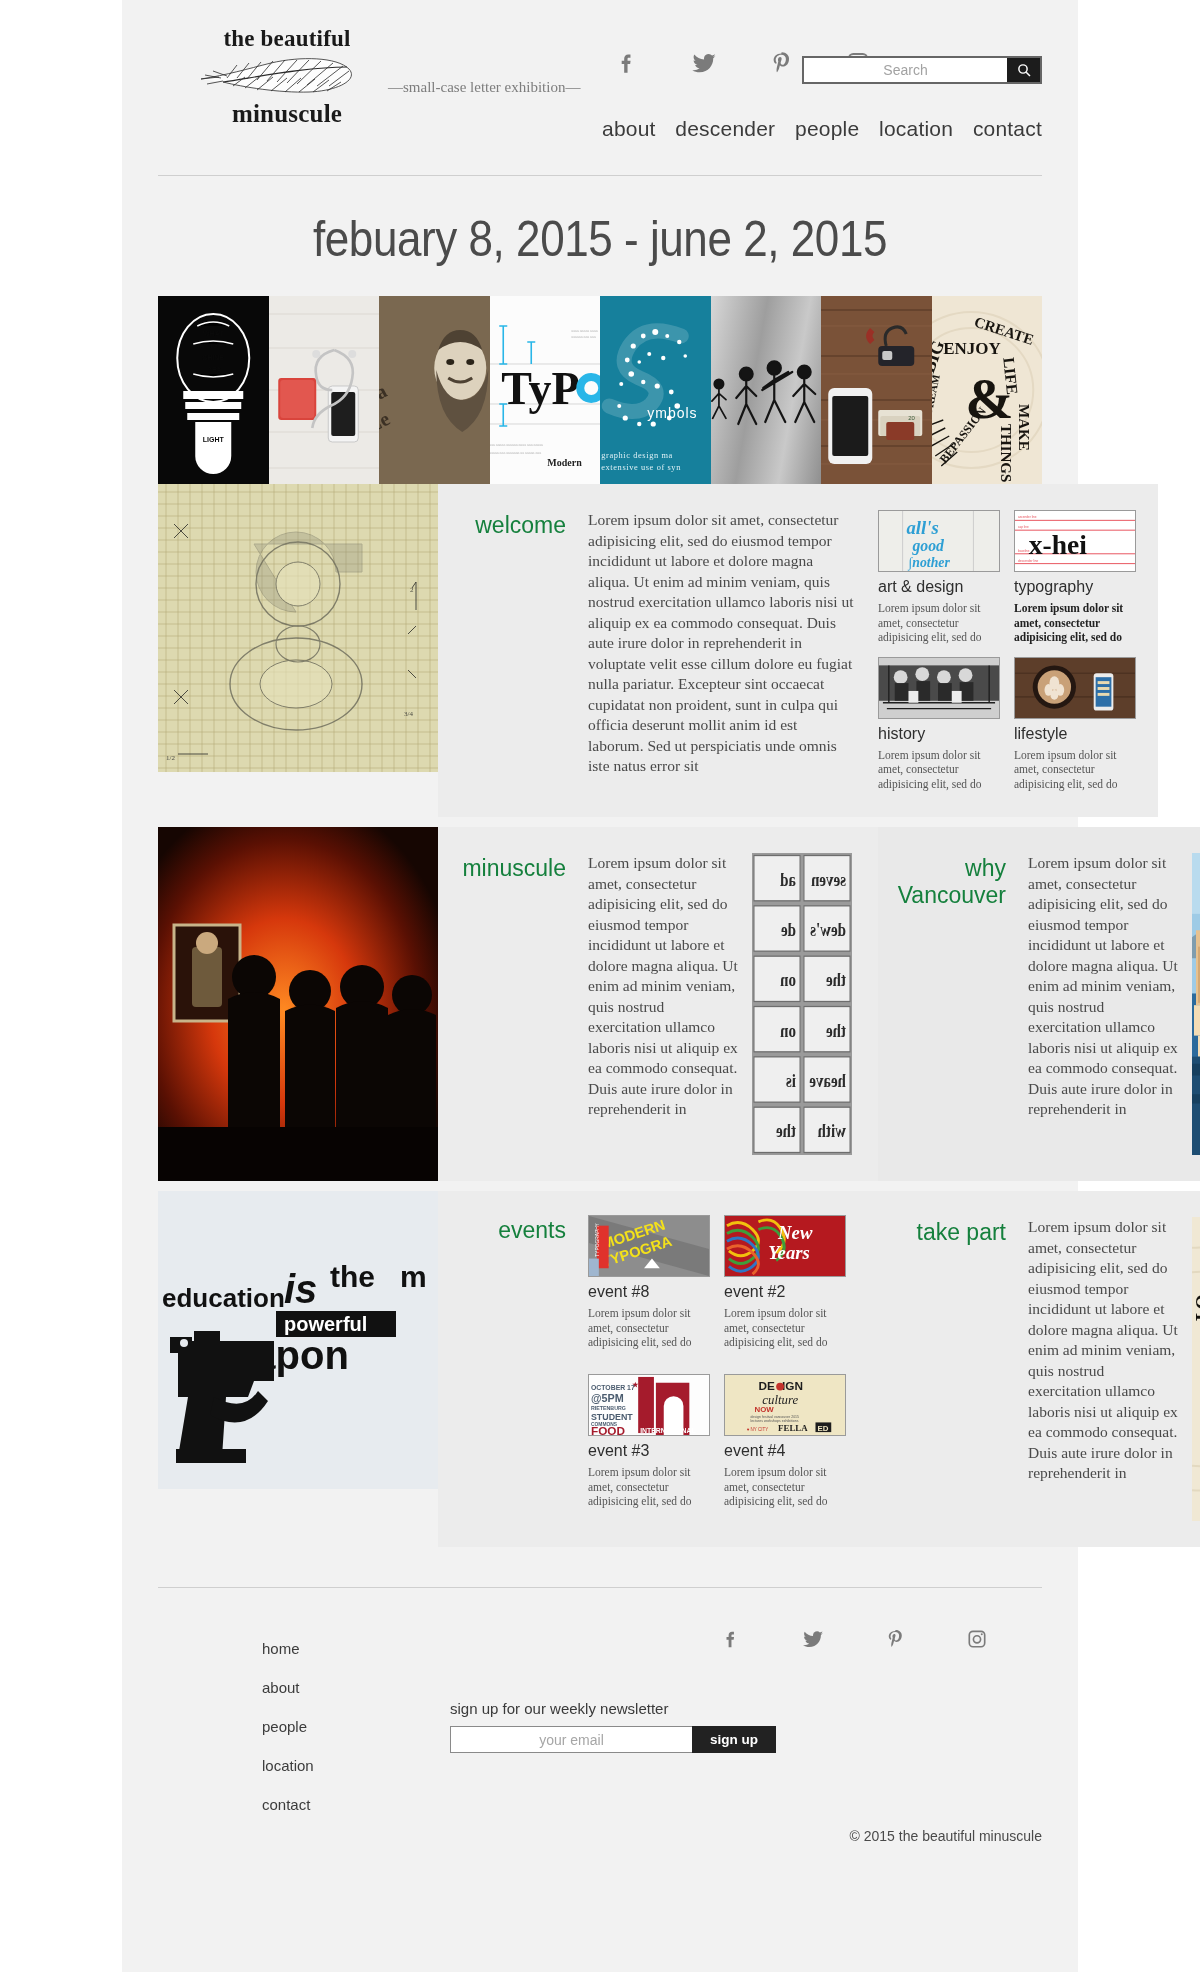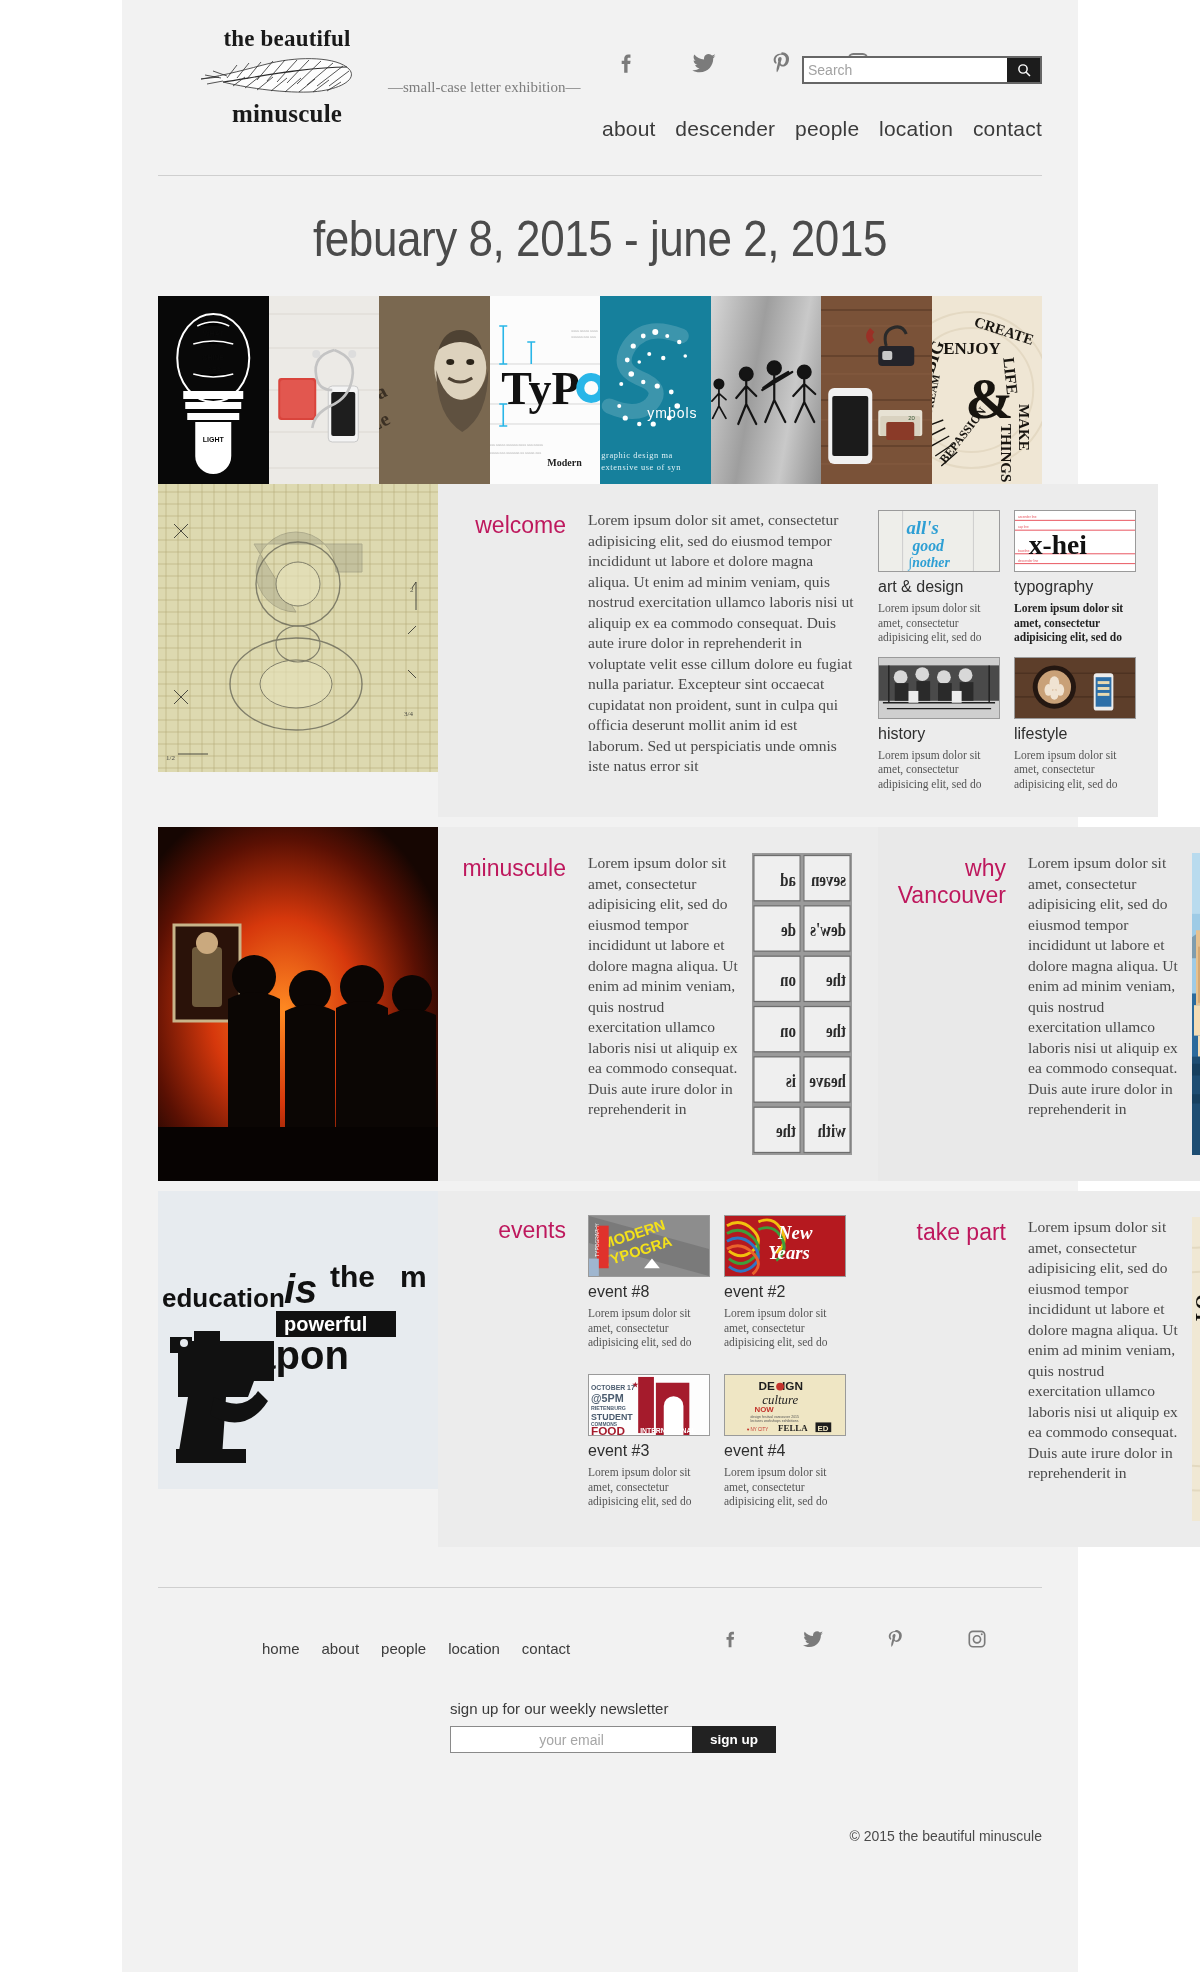--- a/index.html
+++ b/index.html
@@ -87,21 +87,21 @@
     background: #fff;
   }
   .searchbox input {
     flex: 1;
     border: 0;
     outline: none;
     background: #fff;
     font-family: "Liberation Sans", sans-serif;
     font-size: 14px;
     color: #555;
-    text-align: left;
+    text-align: center;
     padding: 0 4px;
   }
   .searchbox input::placeholder { color: #a2a2a2; }
   .search-btn {
     width: 33px;
     background: #1c1c1c;
     border: 0;
     display: flex; align-items: center; justify-content: center;
     cursor: pointer;
     padding: 0;
@@ -164,21 +164,21 @@
     background: #ececec;
     padding: 26px 24px 26px 0;
     display: flex;
   }
   .sec-label {
     width: 150px;
     flex: 0 0 150px;
     text-align: right;
     padding-right: 22px;
     font-size: 23px;
-    color: #be185d;
+    color: #15803d;
     font-weight: 300;
     line-height: 27px;
     padding-top: 2px;
   }
   .sec-text {
     font-family: "Liberation Serif", serif;
     font-size: 15.5px;
     line-height: 20.5px;
     color: #4a4a4a;
     width: 268px;
@@ -229,21 +229,21 @@
     height: 1px;
     background: #cfcfcf;
   }
   .footer {
     position: relative;
     padding: 52px 36px 0;
     min-height: 280px;
   }
   .footlinks {
     position: absolute; left: 140px; top: 52px;
-    display: flex; flex-direction: row; gap: 22px;
+    display: flex; flex-direction: column; gap: 22px;
   }
   .footlinks a {
     font-size: 15px; color: #3c3c3c; text-decoration: none; cursor: pointer;
   }
   .newsletter { position: absolute; left: 328px; top: 112px; }
   .nl-label { font-size: 15px; color: #3a3a3a; margin-bottom: 9px; }
   .nl-form { display: flex; width: 326px; height: 27px; }
   .nl-form input {
     flex: 1; border: 1px solid #8a8a8a; border-right: 0; background: #fff;
     font-family: "Liberation Sans", sans-serif; font-size: 14px; color: #555;

